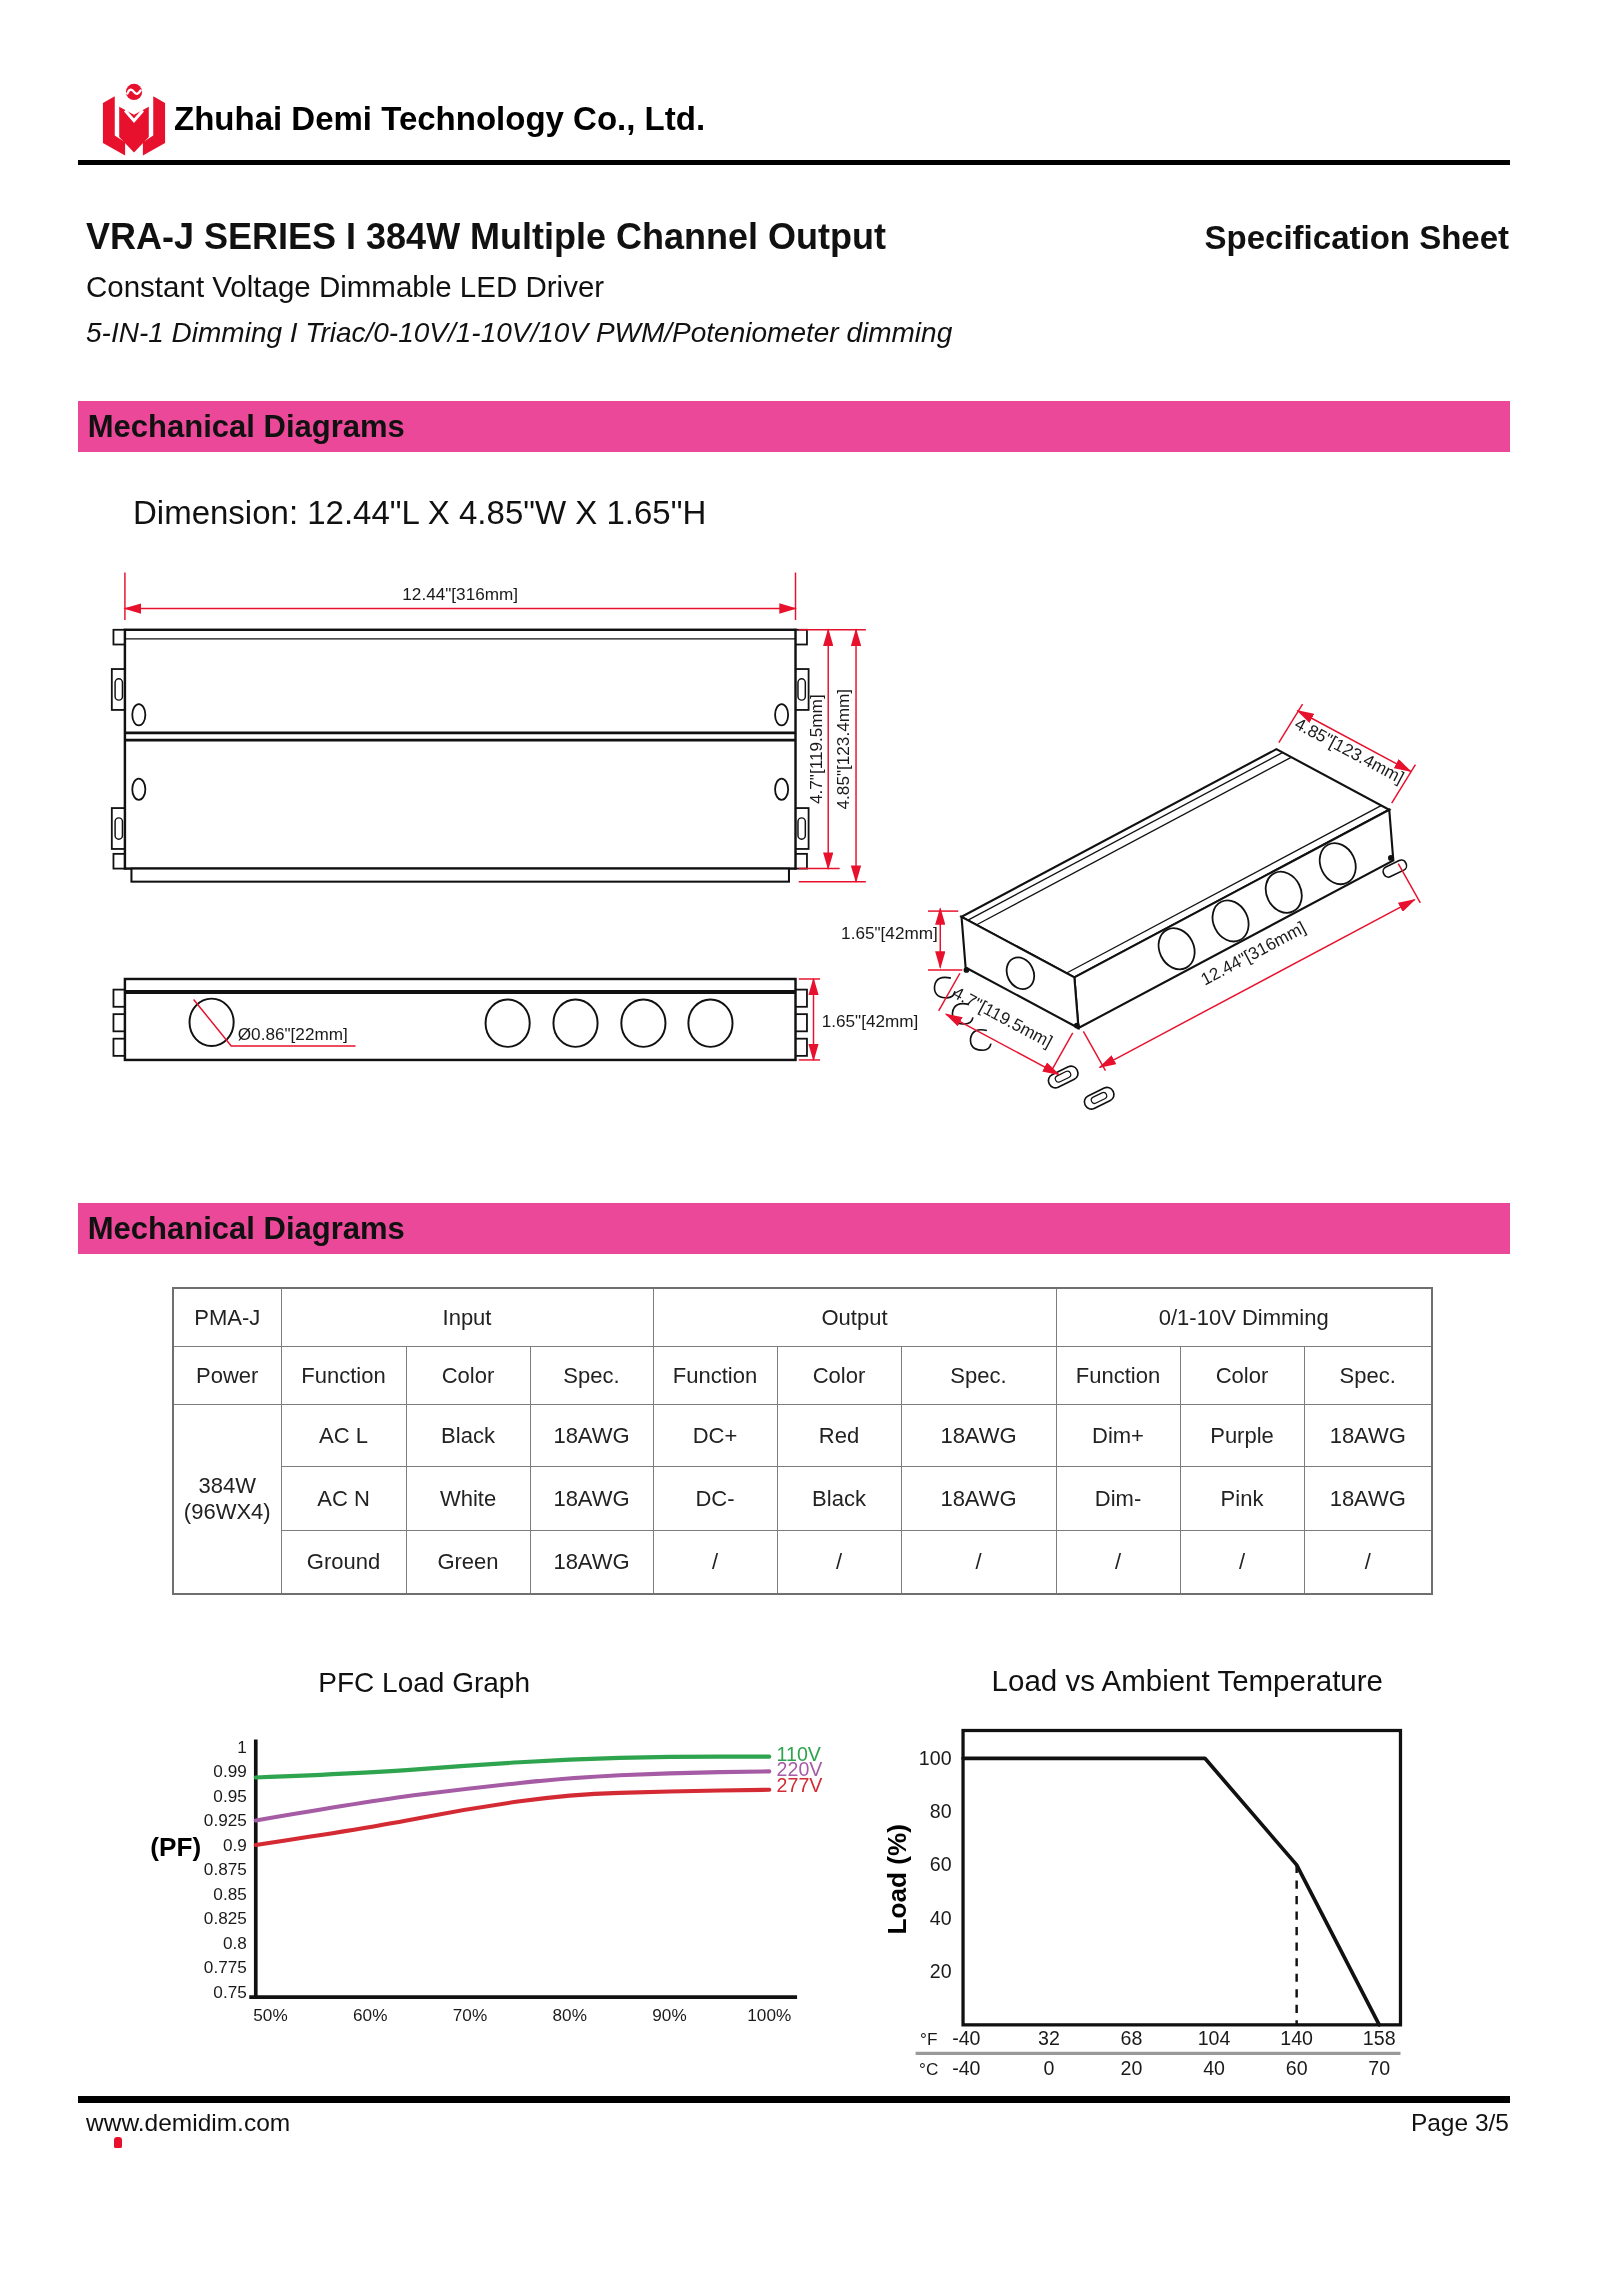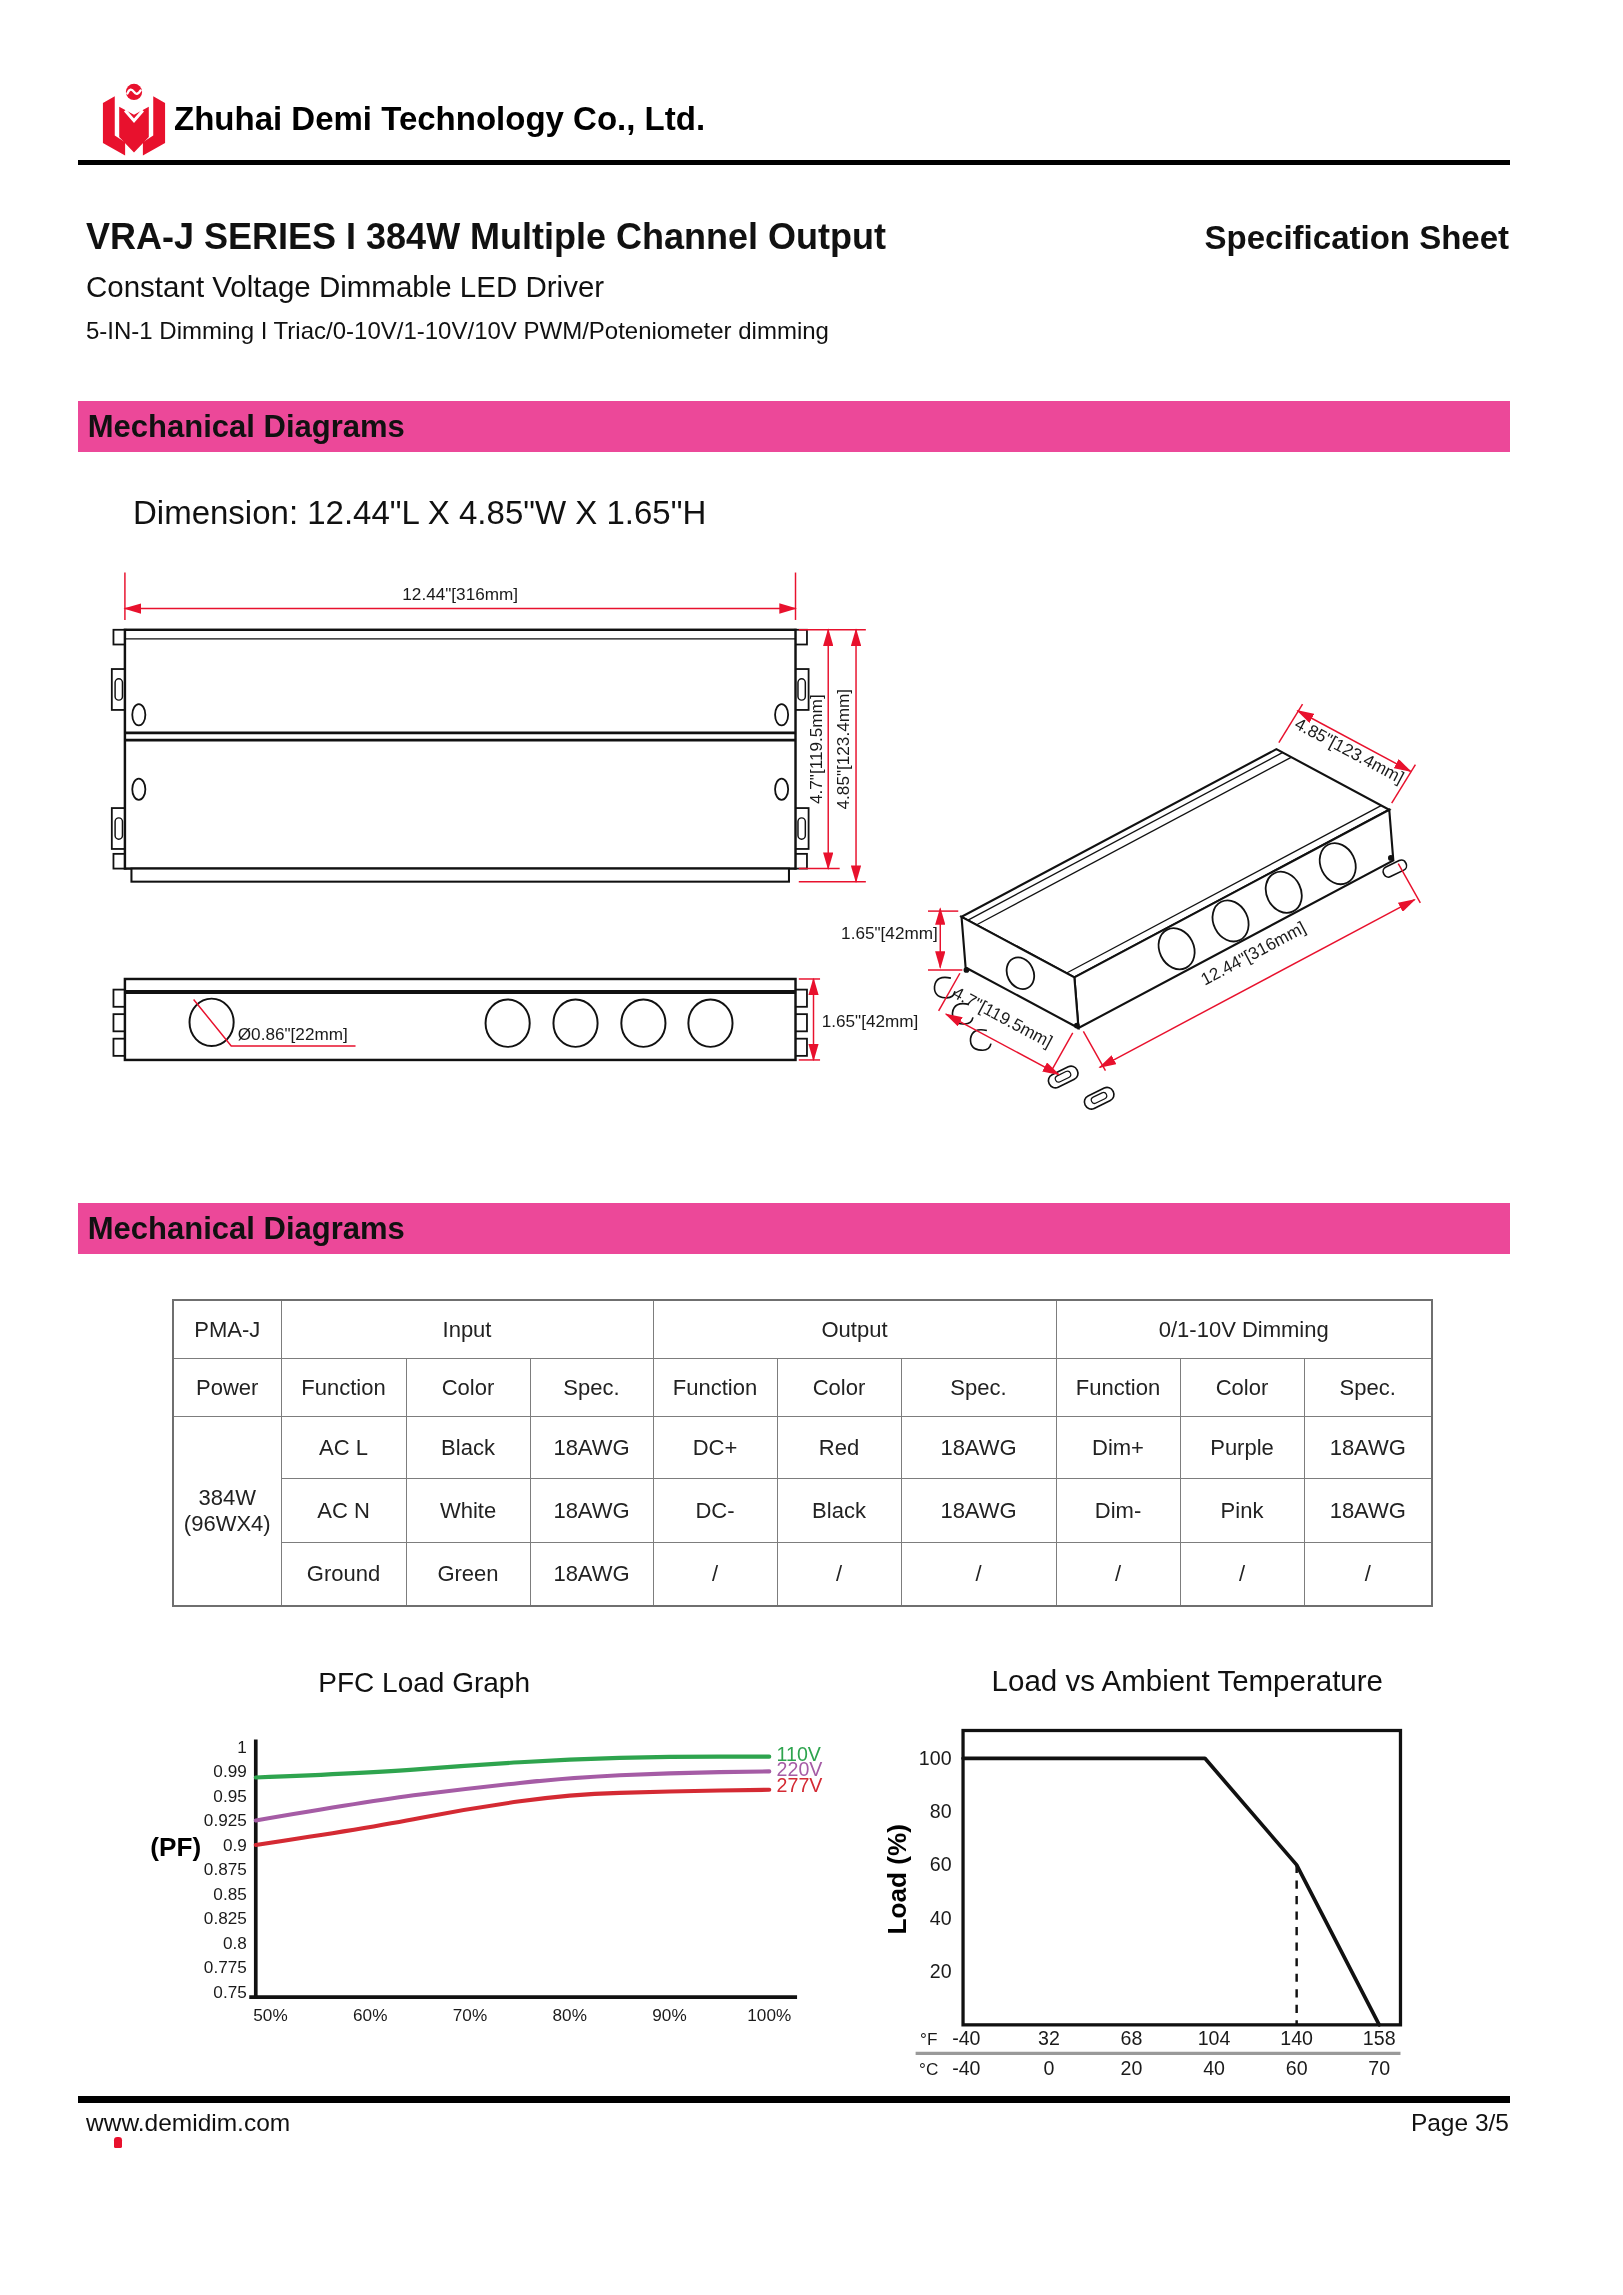--- a/index.html
+++ b/index.html
@@ -4,37 +4,37 @@
 <style>
   html,body{margin:0;padding:0;background:#ffffff;}
   body{width:1623px;height:2295px;position:relative;font-family:"Liberation Sans",sans-serif;color:#111;}
   .page{position:absolute;inset:0;background:#fff;overflow:hidden;border-radius:27px;}
   .abs{position:absolute;}
   .company-name{left:174px;top:100px;font-size:33px;font-weight:bold;color:#000;}
   .header-rule{left:78px;top:160px;width:1432px;height:4.9px;background:#000;}
   .doc-title{left:86px;top:216px;font-size:36px;font-weight:bold;}
   .sheet-label{top:219px;right:114px;font-size:33px;font-weight:bold;}
   .subtitle1{left:86px;top:270px;font-size:29.5px;}
-  .subtitle2{left:86px;top:317px;font-size:24px;}
+  .subtitle2{left:86px;top:317px;font-size:28px;font-style:italic;}
   .section-bar{left:78px;width:1432px;height:51px;background:#ec4899;line-height:51px;
                font-size:31px;font-weight:bold;padding-left:9.8px;box-sizing:border-box;}
   .bar1{top:401px;} .bar2{top:1203px;}
   .dim-note{left:133px;top:494px;font-size:33px;}
   .chart-title{font-weight:normal;text-align:right;}
   .pfc-title{left:203px;top:1667px;width:327px;font-size:28px;}
   .load-title{left:917px;top:1664px;width:466px;font-size:29.5px;}
   .footer-rule{left:78px;top:2096px;width:1432px;height:6.5px;background:#000;}
   .footer-site{left:86px;top:2109px;font-size:24.5px;}
   .footer-page{right:114px;top:2109px;font-size:24.5px;}
   .red-mark{left:114px;top:2137px;width:8.2px;height:10.6px;background:#e8112d;border-radius:3.3px 3.3px 1.6px 1.6px;}
   
   .wiring{position:absolute;left:172px;top:1287px;border-collapse:collapse;table-layout:fixed;
           font-size:22px;color:#222;}
   .wiring td{border:1.6px solid #7d7d7d;text-align:center;vertical-align:middle;padding:0;}
-  .wiring{border:2.5px solid #6f6f6f;margin-top:12px;}
+  .wiring{border:2.5px solid #6f6f6f;}
   .wiring tr:nth-child(1) td{height:57px;}
   .wiring tr:nth-child(2) td{height:57px;}
   .wiring tr:nth-child(3) td{height:61px;}
   .wiring tr:nth-child(4) td{height:63px;}
   .wiring tr:nth-child(5) td{height:62px;}
   
   .ln{stroke:#111;fill:none;}
   .face{stroke:#111;fill:#fff;}
   .dim{stroke:#e8112d;fill:none;stroke-width:1.8px;}
   .dlabel{font:21px "Liberation Sans",sans-serif;fill:#1a1a1a;}

